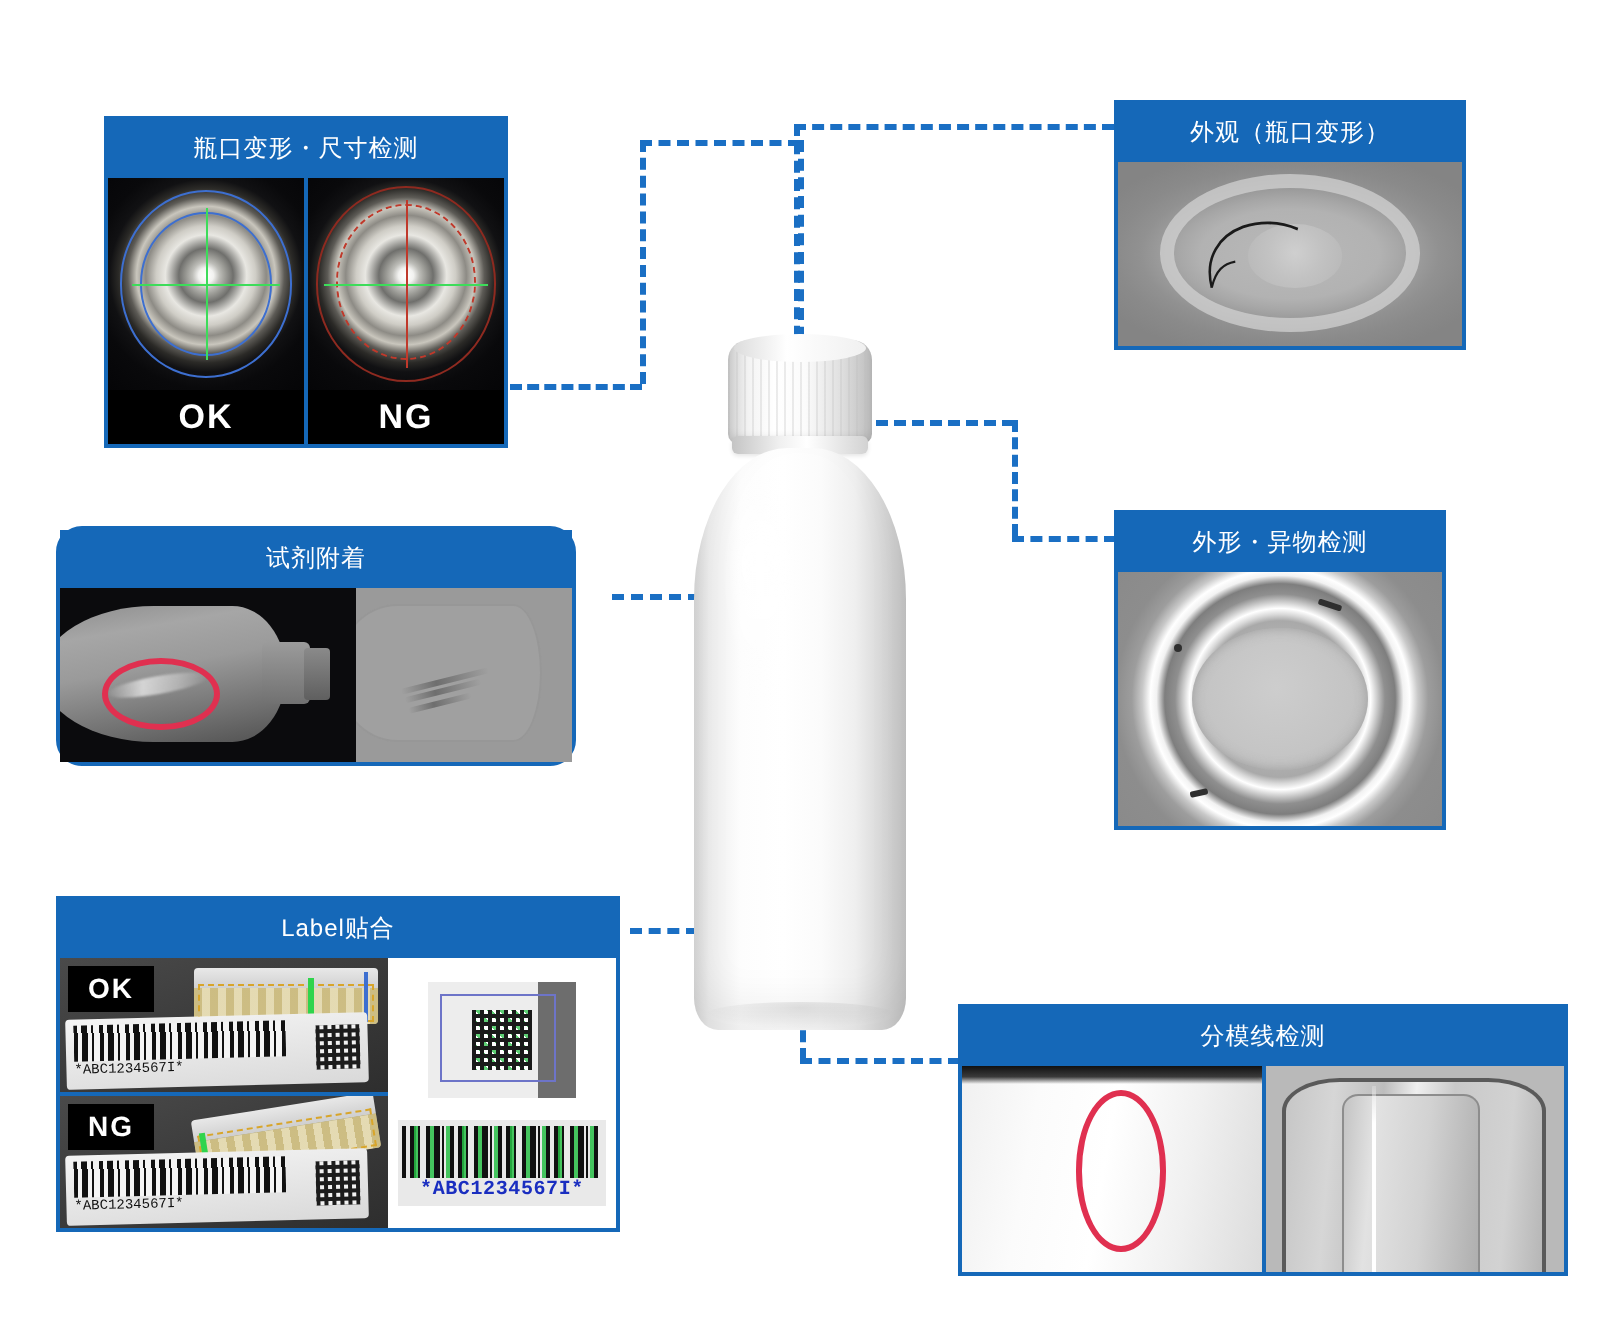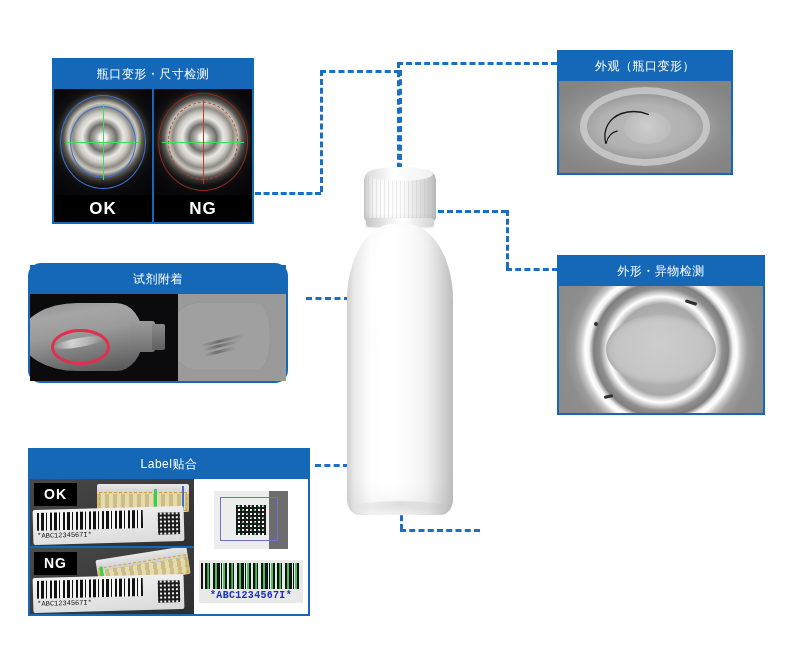--- a/index.html
+++ b/index.html
@@ -571,21 +571,21 @@
         <div class="hair-rim"></div>
         <div class="hair-inner"></div>
         <svg width="100%" height="100%" viewBox="0 0 176 85" preserveAspectRatio="none" style="position:absolute; left:0; top:0;">
           <path d="M48 58 C 44 44, 52 34, 64 30 C 74 27, 84 28, 92 31" fill="none" stroke="#1a1a1a" stroke-width="1.3"></path>
           <path d="M48 58 C 50 50, 54 47, 60 46" fill="none" stroke="#1a1a1a" stroke-width="1.1"></path>
         </svg>
       </div>
     </div>
   </div>
 
-  <div class="panel" id="panel-shape" style="left:557px; top:255px; width:208px; height:160px;justify-content:space-between;">
+  <div class="panel" id="panel-shape" style="left:557px; top:255px; width:166px; height:160px;justify-content:space-between;">
     <div class="panel-title">外形・异物检测</div>
     <div class="panel-body">
       <div class="shape-img">
         <div class="shape-core"></div>
         <div class="shape-nick" style="left:62%; top:12%; width:12px; height:3px; transform:rotate(18deg);"></div>
         <div class="shape-nick" style="left:17%; top:28%; width:4px; height:4px; border-radius:50%;"></div>
         <div class="shape-nick" style="left:22%; top:86%; width:9px; height:3px; transform:rotate(-12deg);"></div>
       </div>
     </div>
   </div>
@@ -653,14 +653,27 @@
         </div>
         <div class="bc-block">
           <div class="bars2"></div>
           <div class="bc-label">*ABC1234567I*</div>
         </div>
       </div>
 
     </div>
   </div>
 
+  <div class="panel" id="panel-parting" style="left:479px; top:502px; width:305px; height:136px;">
+    <div class="panel-title">分模线检测</div>
+    <div class="panel-body">
+      <div class="part-left cell">
+        <div class="ellipse-mark" style="left:38%; top:12%; width:30%; height:78%;"></div>
+      </div>
+      <div class="part-right cell">
+        <div class="part-silho"></div>
+        <div class="part-inner"></div>
+        <div class="part-seam"></div>
+      </div>
+    </div>
+  </div>
 
 </div>
 
 </body></html>

